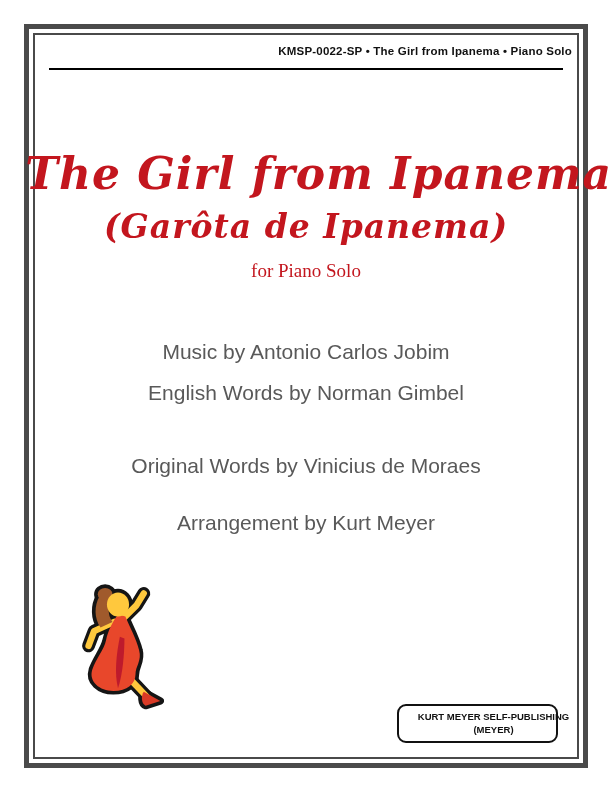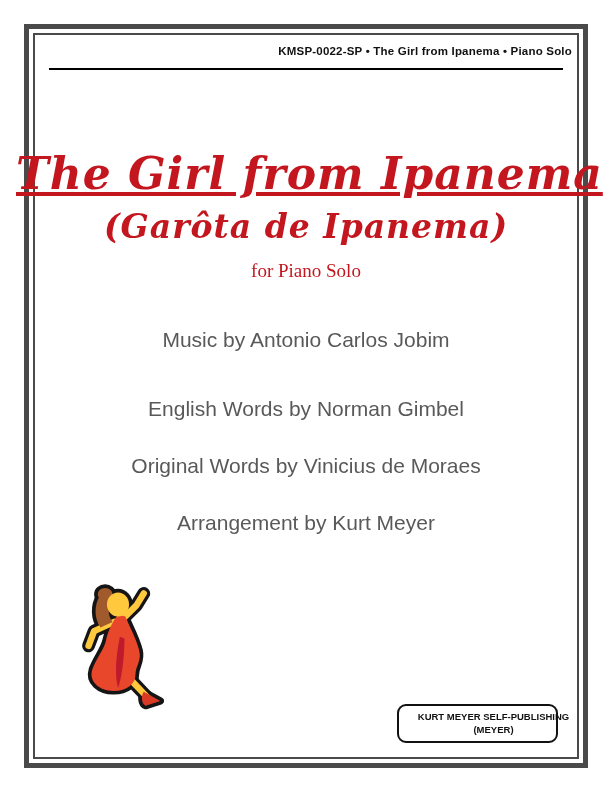--- a/index.html
+++ b/index.html
@@ -35,29 +35,28 @@
     letter-spacing: 0.2px;
   }
   .header-rule {
     position: absolute;
     left: 49px; top: 68px;
     width: 514px; height: 2px;
     background: #000000;
   }
   .title-main {
     position: absolute;
-    left: 16px; right: 0; top: 148px;
-    text-align: left;
+    left: 0; right: 0; top: 148px;
+    text-align: right;
     font-family: "DejaVu Serif", serif;
     font-style: italic;
     font-weight: bold;
     font-size: 44px;
     color: #c3161e;
     letter-spacing: 1px;
-    text-decoration: underline;
   }
   .title-alt {
     position: absolute;
     left: 0; right: 0; top: 207px;
     text-align: center;
     font-family: "DejaVu Serif", serif;
     font-style: italic;
     font-weight: bold;
     font-size: 33px;
     color: #c3161e;
@@ -71,22 +70,22 @@
     font-size: 19px;
     color: #c3161e;
   }
   .credit {
     position: absolute;
     left: 0; right: 0;
     text-align: center;
     font-size: 21px;
     color: #595959;
   }
-  .credit-0 { top: 328px; }
-  .credit-1 { top: 397px; }
+  .credit-0 { top: 340px; }
+  .credit-1 { top: 381px; }
   .credit-2 { top: 454px; }
   .credit-3 { top: 511px; }
   .dancer {
     position: absolute;
     left: 72px; top: 582px;
     width: 92px; height: 136px;
   }
   .publisher-box {
     position: absolute;
     left: 397px; top: 704px;

